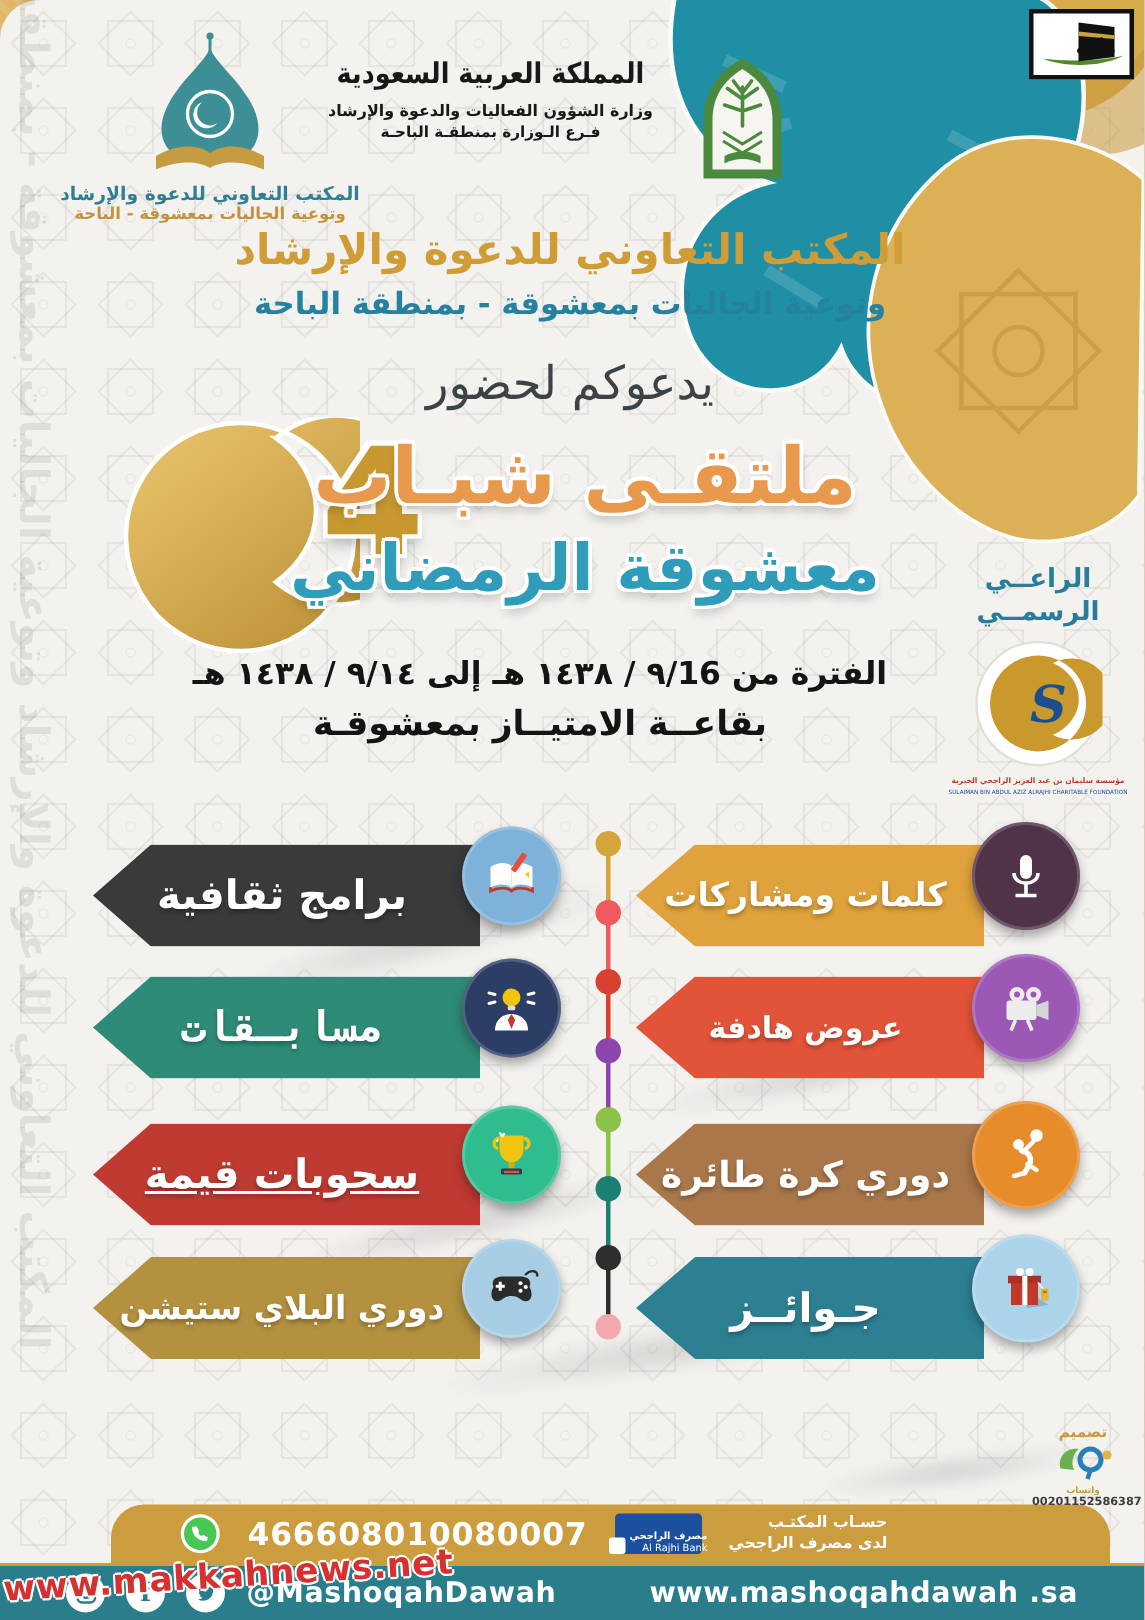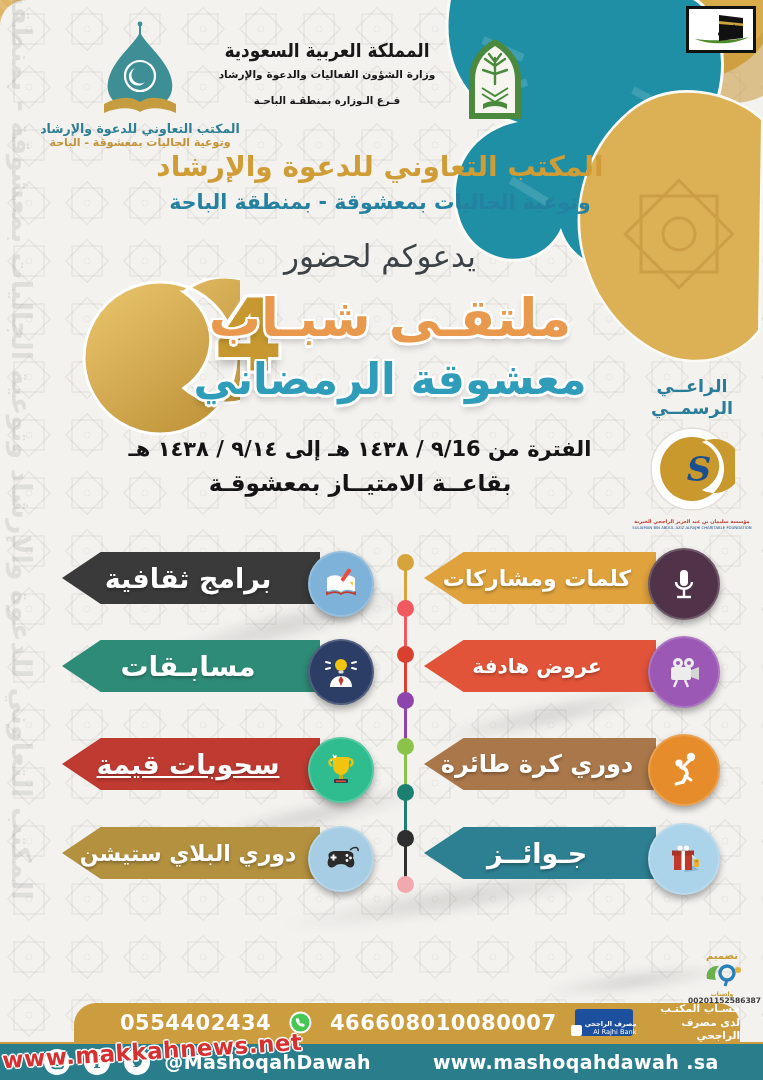--- a/index.html
+++ b/index.html
@@ -11,21 +11,21 @@
   .card{position:absolute;inset:0;border-radius:26px;background:#f3f2ef;}
   .patt{position:absolute;inset:0;border-radius:26px;pointer-events:none;}
   .abs{position:absolute;}
   
   .office-logo{left:35px;top:20px;width:210px;text-align:center;}
   .office-logo .l1{color:#2e7f93;font-weight:bold;font-size:12.5px;margin-top:3px;}
   .office-logo .l2{color:#c2933b;font-weight:bold;font-size:11px;}
   .ministry{left:218px;top:40px;width:218px;text-align:center;color:#181818;}
   .ministry .kingdom{font-size:17px;font-weight:bold;transform:scaleY(1.12);letter-spacing:-.5px;}
   .ministry .name{font-size:10.6px;font-weight:bold;margin-top:8px;white-space:nowrap;}
-  .ministry .branch{font-size:10.2px;font-weight:bold;margin-top:15px;letter-spacing:1px;text-align:center;}
+  .ministry .branch{font-size:10.2px;font-weight:bold;margin-top:3px;letter-spacing:1px;text-align:center;}
   .makkah{left:686px;top:6px;width:70px;height:47px;background:#fff;border:3px solid #111;
     box-sizing:border-box;display:flex;align-items:center;justify-content:center;}
   
   .intro{left:60px;top:150px;width:640px;text-align:center;}
   .intro .gold{color:#cf9c36;font-size:28px;font-weight:bold;}
   .intro .teal{color:#2581a0;font-size:20.5px;font-weight:bold;margin-top:7px;}
   .intro .invite{color:#3d4247;font-size:31px;font-weight:normal;margin-top:24px;}
   .outl{text-shadow:2.5px 0 #fff,-2.5px 0 #fff,0 2.5px #fff,0 -2.5px #fff,
     2px 2px #fff,-2px -2px #fff,2px -2px #fff,-2px 2px #fff,0 5px 7px rgba(0,0,0,.22);}
   .event-title{left:150px;top:288px;width:480px;text-align:center;}
@@ -36,21 +36,21 @@
     3px -3px #fff,-3px 3px #fff,0 7px 9px rgba(0,0,0,.25);}
   .date-block{left:55px;top:437px;width:610px;text-align:center;color:#141414;}
   .date-block .d1{font-size:21px;font-weight:bold;}
   .date-block .d2{font-size:23px;font-weight:bold;margin-top:9px;letter-spacing:1px;}
   .sponsor{left:628px;top:376px;width:128px;text-align:center;}
   .sponsor .sp{color:#2a7d9a;font-size:17.5px;font-weight:bold;line-height:1.25;}
   .sponsor .cap1{color:#c0392b;font-size:5px;font-weight:bold;margin-top:2px;}
   .sponsor .cap2{color:#1b4e8f;font-size:3.8px;margin-top:1px;}
   
   .row{position:absolute;height:68px;}
-  .banner{position:absolute;top:1px;height:52px;display:flex;align-items:center;justify-content:center;
+  .banner{position:absolute;top:12px;height:68px;display:flex;align-items:center;justify-content:center;
     filter:drop-shadow(3px 5px 5px rgba(0,0,0,.30));}
   .row-l .banner{left:0;width:258px;clip-path:polygon(0 50%,15% 0,100% 0,100% 100%,15% 100%);}
   .row-r .banner{left:0;width:232px;clip-path:polygon(0 50%,17% 0,100% 0,100% 100%,17% 100%);}
   .lab{color:#fff;font-weight:bold;text-shadow:0 2px 3px rgba(0,0,0,.28);padding-right:6px;white-space:nowrap;}
   .circ{position:absolute;border-radius:50%;display:flex;align-items:center;justify-content:center;
     box-shadow:0 4px 7px rgba(0,0,0,.33), inset 0 0 0 2px rgba(255,255,255,.18);}
   .row-l .circ{left:246px;top:0;width:66px;height:66px;}
   .row-r .circ{left:224px;top:-3px;width:72px;height:72px;}
   .smudge{position:absolute;border-radius:50%;background:radial-gradient(closest-side,rgba(70,70,70,.17),transparent);
     filter:blur(3px);}
@@ -219,21 +219,21 @@
       <svg width="40" height="40" viewBox="0 0 40 40">
         <path d="M6,14 C12,10 18,11 20,13.5 L20,28 C18,25.5 12,24.5 6,27.5 Z" fill="#fff"></path>
         <path d="M34,14 C28,10 22,11 20,13.5 L20,28 C22,25.5 28,24.5 34,27.5 Z" fill="#fdfdfd"></path>
         <path d="M6,27.5 L6,30 C12,27 18,27.8 20,30 C22,27.8 28,27 34,30 L34,27.5" fill="none" stroke="#c0392b" stroke-width="1.8"></path>
         <rect x="23" y="4" width="4" height="14" rx="1" transform="rotate(35 25 11)" fill="#e74c3c"></rect>
         <path d="M31,16.5 l2.5,3.5 l-4,-1 Z" transform="rotate(35 30 18)" fill="#f1c40f"></path>
       </svg>
     </div>
   </div>
   <div class="row row-l abs" style="left:62px;top:639px;">
-    <div class="banner" style="background: rgb(46, 139, 119);">
+    <div class="banner" style="background: rgb(46, 139, 119); font-family: Liberation Mono, monospace;">
       <span class="lab" style="font-size:28px;">مسابـقات</span>
     </div>
     <div class="circ" style="background: rgb(44, 62, 102);">
       <svg width="40" height="40" viewBox="0 0 40 40">
         <circle cx="20" cy="13" r="6" fill="#f1c40f"></circle>
         <rect x="17.5" y="18.5" width="5" height="3" rx="1" fill="#dcdcdc"></rect>
         <path d="M9,11 l-4,-1 M9,16 l-4,1 M31,11 l4,-1 M31,16 l4,1" stroke="#fff" stroke-width="2" stroke-linecap="round"></path>
         <path d="M9,35 C9,27 15,24 20,24 C25,24 31,27 31,35 Z" fill="#fff"></path>
         <path d="M20,24 l-2.5,4 l2.5,6 l2.5,-6 Z" fill="#c0392b"></path>
       </svg>
@@ -327,21 +327,20 @@
           <circle cx="23.5" cy="10" r="2.6" fill="#fff"></circle>
         <path d="M29,17 l4,5" stroke="#f7f7f7" stroke-width="1.2"></path>
         <rect x="31" y="21" width="5" height="8" rx="1" fill="#e8b33c"></rect>
         <rect x="32.2" y="22.5" width="2.6" height="1.6" fill="#b07f1f"></rect>
       </svg>
     </div>
   </div>
 
 
   <div class="gold-bar abs">
-    <span class="num">0554402434</span>
     <svg width="27" height="27" viewBox="0 0 27 27">
       <circle cx="13.5" cy="13.5" r="13" fill="#fff"></circle>
       <circle cx="13.5" cy="13.5" r="10.8" fill="#47c756"></circle>
       <path d="M8.2,8.8 c-0.6,2.3 0.8,5.6 3.2,7.6 c2,1.6 4.8,2.4 6.6,1.8 l0.6-2.4 l-3-1.4 c-0.8,0.6-1.8,0.5-2.6-0.3 c-0.8-0.8-0.9-1.8-0.3-2.6 l-1.6-2.9 Z" fill="#fff"></path>
     </svg>
     <span class="num">466608010080007</span>
     <div class="bank-chip">
       <div>
         <div class="bt">مصرف الراجحي</div>
         <div class="bt" style="font-weight:normal;">Al Rajhi Bank</div>

